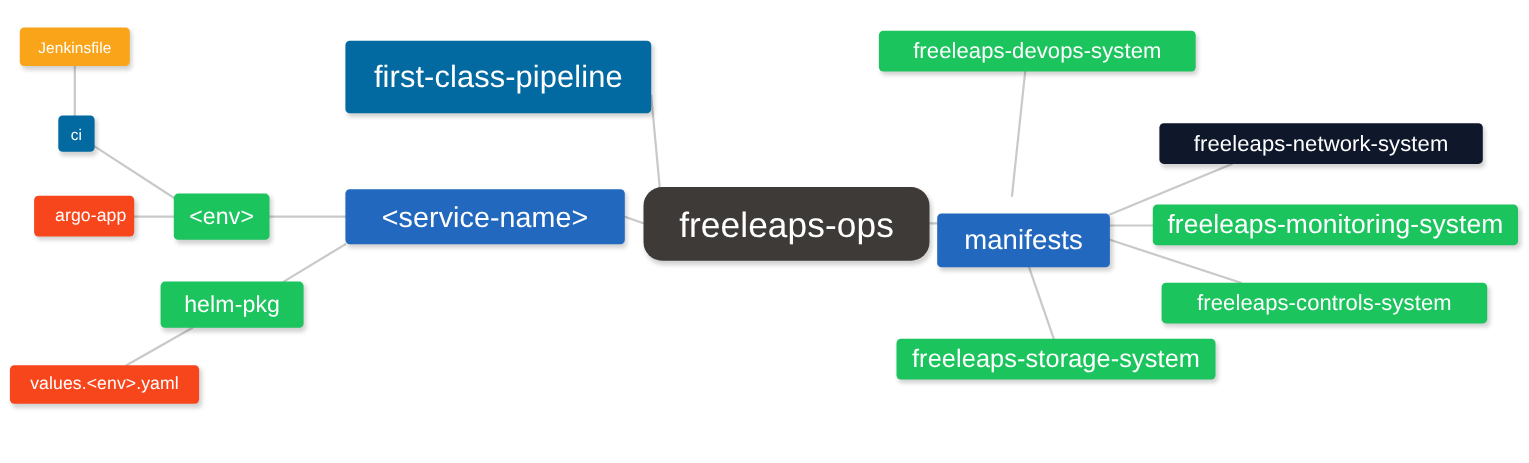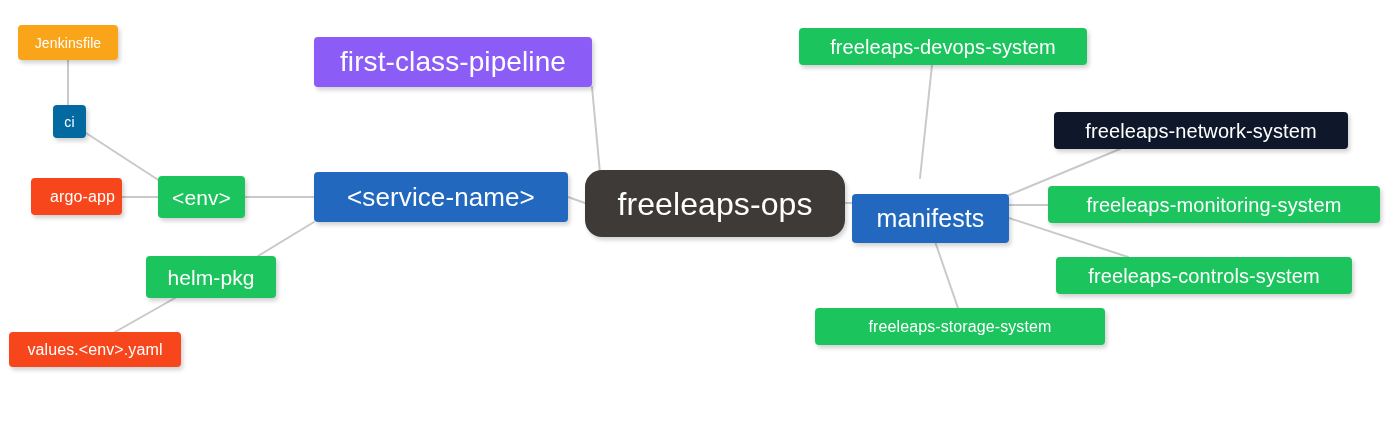--- a/index.html
+++ b/index.html
@@ -84,42 +84,42 @@
       </div>
       <div class="node kind-green" style="left: 158px; top: 176px; width: 87px; height: 42px; background: rgb(28, 196, 94);">
         <span class="node-label" style="font-size: 21px;">&lt;env&gt;</span>
       </div>
       <div class="node kind-green" style="left: 146px; top: 256px; width: 130px; height: 42px; background: rgb(28, 196, 94);">
         <span class="node-label" style="font-size: 21px;">helm-pkg</span>
       </div>
       <div class="node kind-red" style="left: 9px; top: 332px; width: 172px; height: 35px; background: rgb(248, 70, 28);">
         <span class="node-label" style="font-size: 16px;">values.&lt;env&gt;.yaml</span>
       </div>
-      <div class="node kind-blue" style="left: 314px; top: 37px; width: 278px; height: 50px; background: #8b5cf6;">
+      <div class="node kind-blue" style="left: 314px; top: 37px; width: 278px; height: 66px; background: #0369a1;">
         <span class="node-label" style="font-size: 28px;">first-class-pipeline</span>
       </div>
       <div class="node kind-blue" style="left: 314px; top: 172px; width: 254px; height: 50px; background: rgb(34, 104, 190);">
         <span class="node-label" style="font-size: 26px;">&lt;service-name&gt;</span>
       </div>
       <div class="node kind-root" style="left: 585px; top: 170px; width: 260px; height: 67px; background: rgb(62, 58, 55); border-radius: 17px;">
         <span class="node-label" style="font-size: 32px;">freeleaps-ops</span>
       </div>
       <div class="node kind-blue" style="left: 852px; top: 178px; width: 157px; height: 49px; background: rgb(34, 104, 190); margin-top: 16px;">
         <span class="node-label" style="font-size: 25px;">manifests</span>
       </div>
       <div class="node kind-green" style="left: 799px; top: 28px; width: 288px; height: 37px; background: rgb(28, 196, 94);">
         <span class="node-label" style="font-size: 20px;">freeleaps-devops-system</span>
       </div>
       <div class="node kind-green" style="left: 1054px; top: 112px; width: 294px; height: 37px; background: #0f172a;">
         <span class="node-label" style="font-size: 20px;">freeleaps-network-system</span>
       </div>
       <div class="node kind-green" style="left: 1048px; top: 186px; width: 332px; height: 37px; background: rgb(28, 196, 94);">
-        <span class="node-label" style="font-size: 20px;">freeleaps-monitoring-system</span>
+        <span class="node-label" style="font-size: 24px;">freeleaps-monitoring-system</span>
       </div>
       <div class="node kind-green" style="left: 1056px; top: 257px; width: 296px; height: 37px; background: rgb(28, 196, 94);">
         <span class="node-label" style="font-size: 20px;">freeleaps-controls-system</span>
       </div>
       <div class="node kind-green" style="left: 815px; top: 308px; width: 290px; height: 37px; background: rgb(28, 196, 94);">
-        <span class="node-label" style="font-size: 16px;">freeleaps-storage-system</span>
+        <span class="node-label" style="font-size: 23px;">freeleaps-storage-system</span>
       </div>
     </div>
 
 </div>
 
 </body></html>

